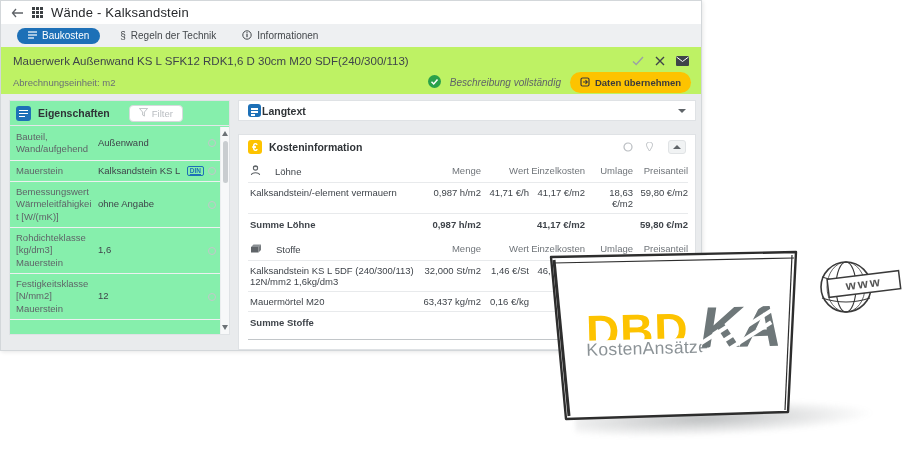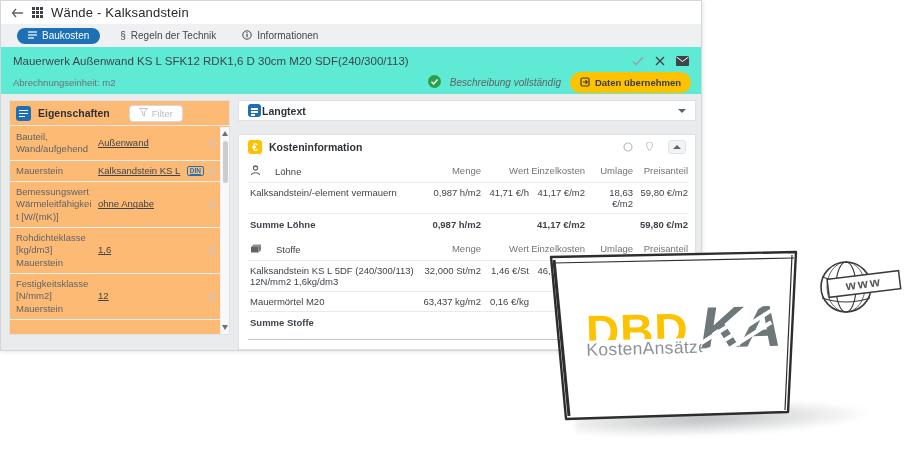--- a/index.html
+++ b/index.html
@@ -14,50 +14,50 @@
 
   .titlebar { height:23px; display:flex; align-items:center; gap:8px; padding-left:10px; background:#fff; }
   .titlebar .title { font-size:13px; color:#26282b; letter-spacing:.2px; }
   .ticon { display:inline-flex; align-items:center; }
 
   .tabstrip { height:23px; background:#eef0f2; display:flex; align-items:center; padding-left:16px; gap:14px; }
   .tab { display:flex; align-items:center; gap:5px; font-size:10px; color:#44484c; height:16px; padding:0 6px; cursor:default; }
   .tab.active { background:#1d70b7; color:#fff; border-radius:9px; padding:0 11px; }
   .tab .glyph { font-size:10px; line-height:1; }
 
-  .subheader { position:relative; height:47px; background:#5eead4; }
+  .subheader { position:relative; height:47px; background:#bef264; }
   .desc   { position:absolute; left:12px; top:8px;  font-size:11.5px; color:#3f444a; }
   .unit   { position:absolute; left:12px; top:30px; font-size:9.5px;  color:#6a7075; }
   .hdr-icons { position:absolute; right:12px; top:5px; display:flex; gap:11px; align-items:center; }
   .status-row { position:absolute; right:10px; top:25px; display:flex; align-items:center; gap:9px; }
   .status-text { font-size:10px; font-style:italic; color:#5f6368; }
   .action-btn { display:flex; align-items:center; gap:5px; background:#fdc300; border:none;
                 border-radius:11px; height:21px; padding:0 10px; font-size:9.5px; font-weight:bold;
                 color:#3b3b3b; font-family:inherit; cursor:pointer; }
 
   .content { position:absolute; left:0; top:93px; right:0; bottom:0; background:#e9ebed; }
 
   
   .props-panel { position:absolute; left:8px; top:6px; width:221px; bottom:15px;
-                 background:#fdba74; border:1px solid #dfe2e5; }
+                 background:#86efac; border:1px solid #dfe2e5; }
   .props-head { height:25px; display:flex; align-items:center; gap:7px; padding:0 8px 0 6px;
                 border-bottom:1px solid #e4e7e9; }
   .panel-icon { width:15px; height:15px; border-radius:3px; background:#1d70b7; position:relative; flex:none; }
   .panel-icon i { position:absolute; left:3px; right:3px; height:1.5px; background:#fff; }
   .panel-icon i:nth-child(1){top:4px;} .panel-icon i:nth-child(2){top:7px;} .panel-icon i:nth-child(3){top:10px; right:6px;}
   .props-title { font-size:10.5px; font-weight:bold; color:#2f3337; }
   .filter-btn { margin-left:12px; display:flex; align-items:center; gap:4px; border:1px solid #d6dadd;
                 border-radius:4px; height:17px; padding:0 9px; font-size:9.5px; color:#b9bdc1;
                 background:#fff; font-family:inherit; }
   .props-body { position:absolute; left:0; top:26px; right:9px; bottom:0; overflow:hidden; }
   .section-title { padding:7px 6px 6px; font-size:10px; font-weight:bold; color:#2f3337;
                    border-bottom:1px solid #e4e7e9; }
   .prow { display:flex; align-items:center; padding:4px 4px 4px 6px; border-bottom:1px solid #eef0f1; }
   .plabel { width:78px; flex:none; font-size:9.5px; color:#5f6468; line-height:1.3; word-wrap:break-word; }
-  .pvalue { flex:1; font-size:9.5px; color:#3f444a; padding-left:4px; line-height:1.3;text-decoration:underline; }
+  .pvalue { flex:1; font-size:9.5px; color:#3f444a; padding-left:4px; line-height:1.3; }
   .picons { display:flex; align-items:center; gap:4px; flex:none; }
   .din-badge { font-size:6.5px; font-weight:bold; color:#1d70b7; border:1px solid #1d70b7;
                border-radius:2px; padding:0 2px; line-height:8px; text-decoration:underline; }
   .ring { width:8px; height:8px; border:1.5px solid #c3c7ca; border-radius:50%; }
   .props-scroll { position:absolute; top:26px; right:0; bottom:0; width:9px; background:#f7f8f9;
                   border-left:1px solid #eceef0; }
   .scroll-up, .scroll-down { position:absolute; left:1px; width:0; height:0; border-left:3.5px solid transparent; border-right:3.5px solid transparent; }
   .scroll-up   { top:4px;    border-bottom:5px solid #6d7277; }
   .scroll-down { bottom:4px; border-top:5px solid #6d7277; }
   .scroll-thumb { position:absolute; left:1.5px; top:14px; width:5px; height:42px; background:#c9cdd0; border-radius:3px; }

